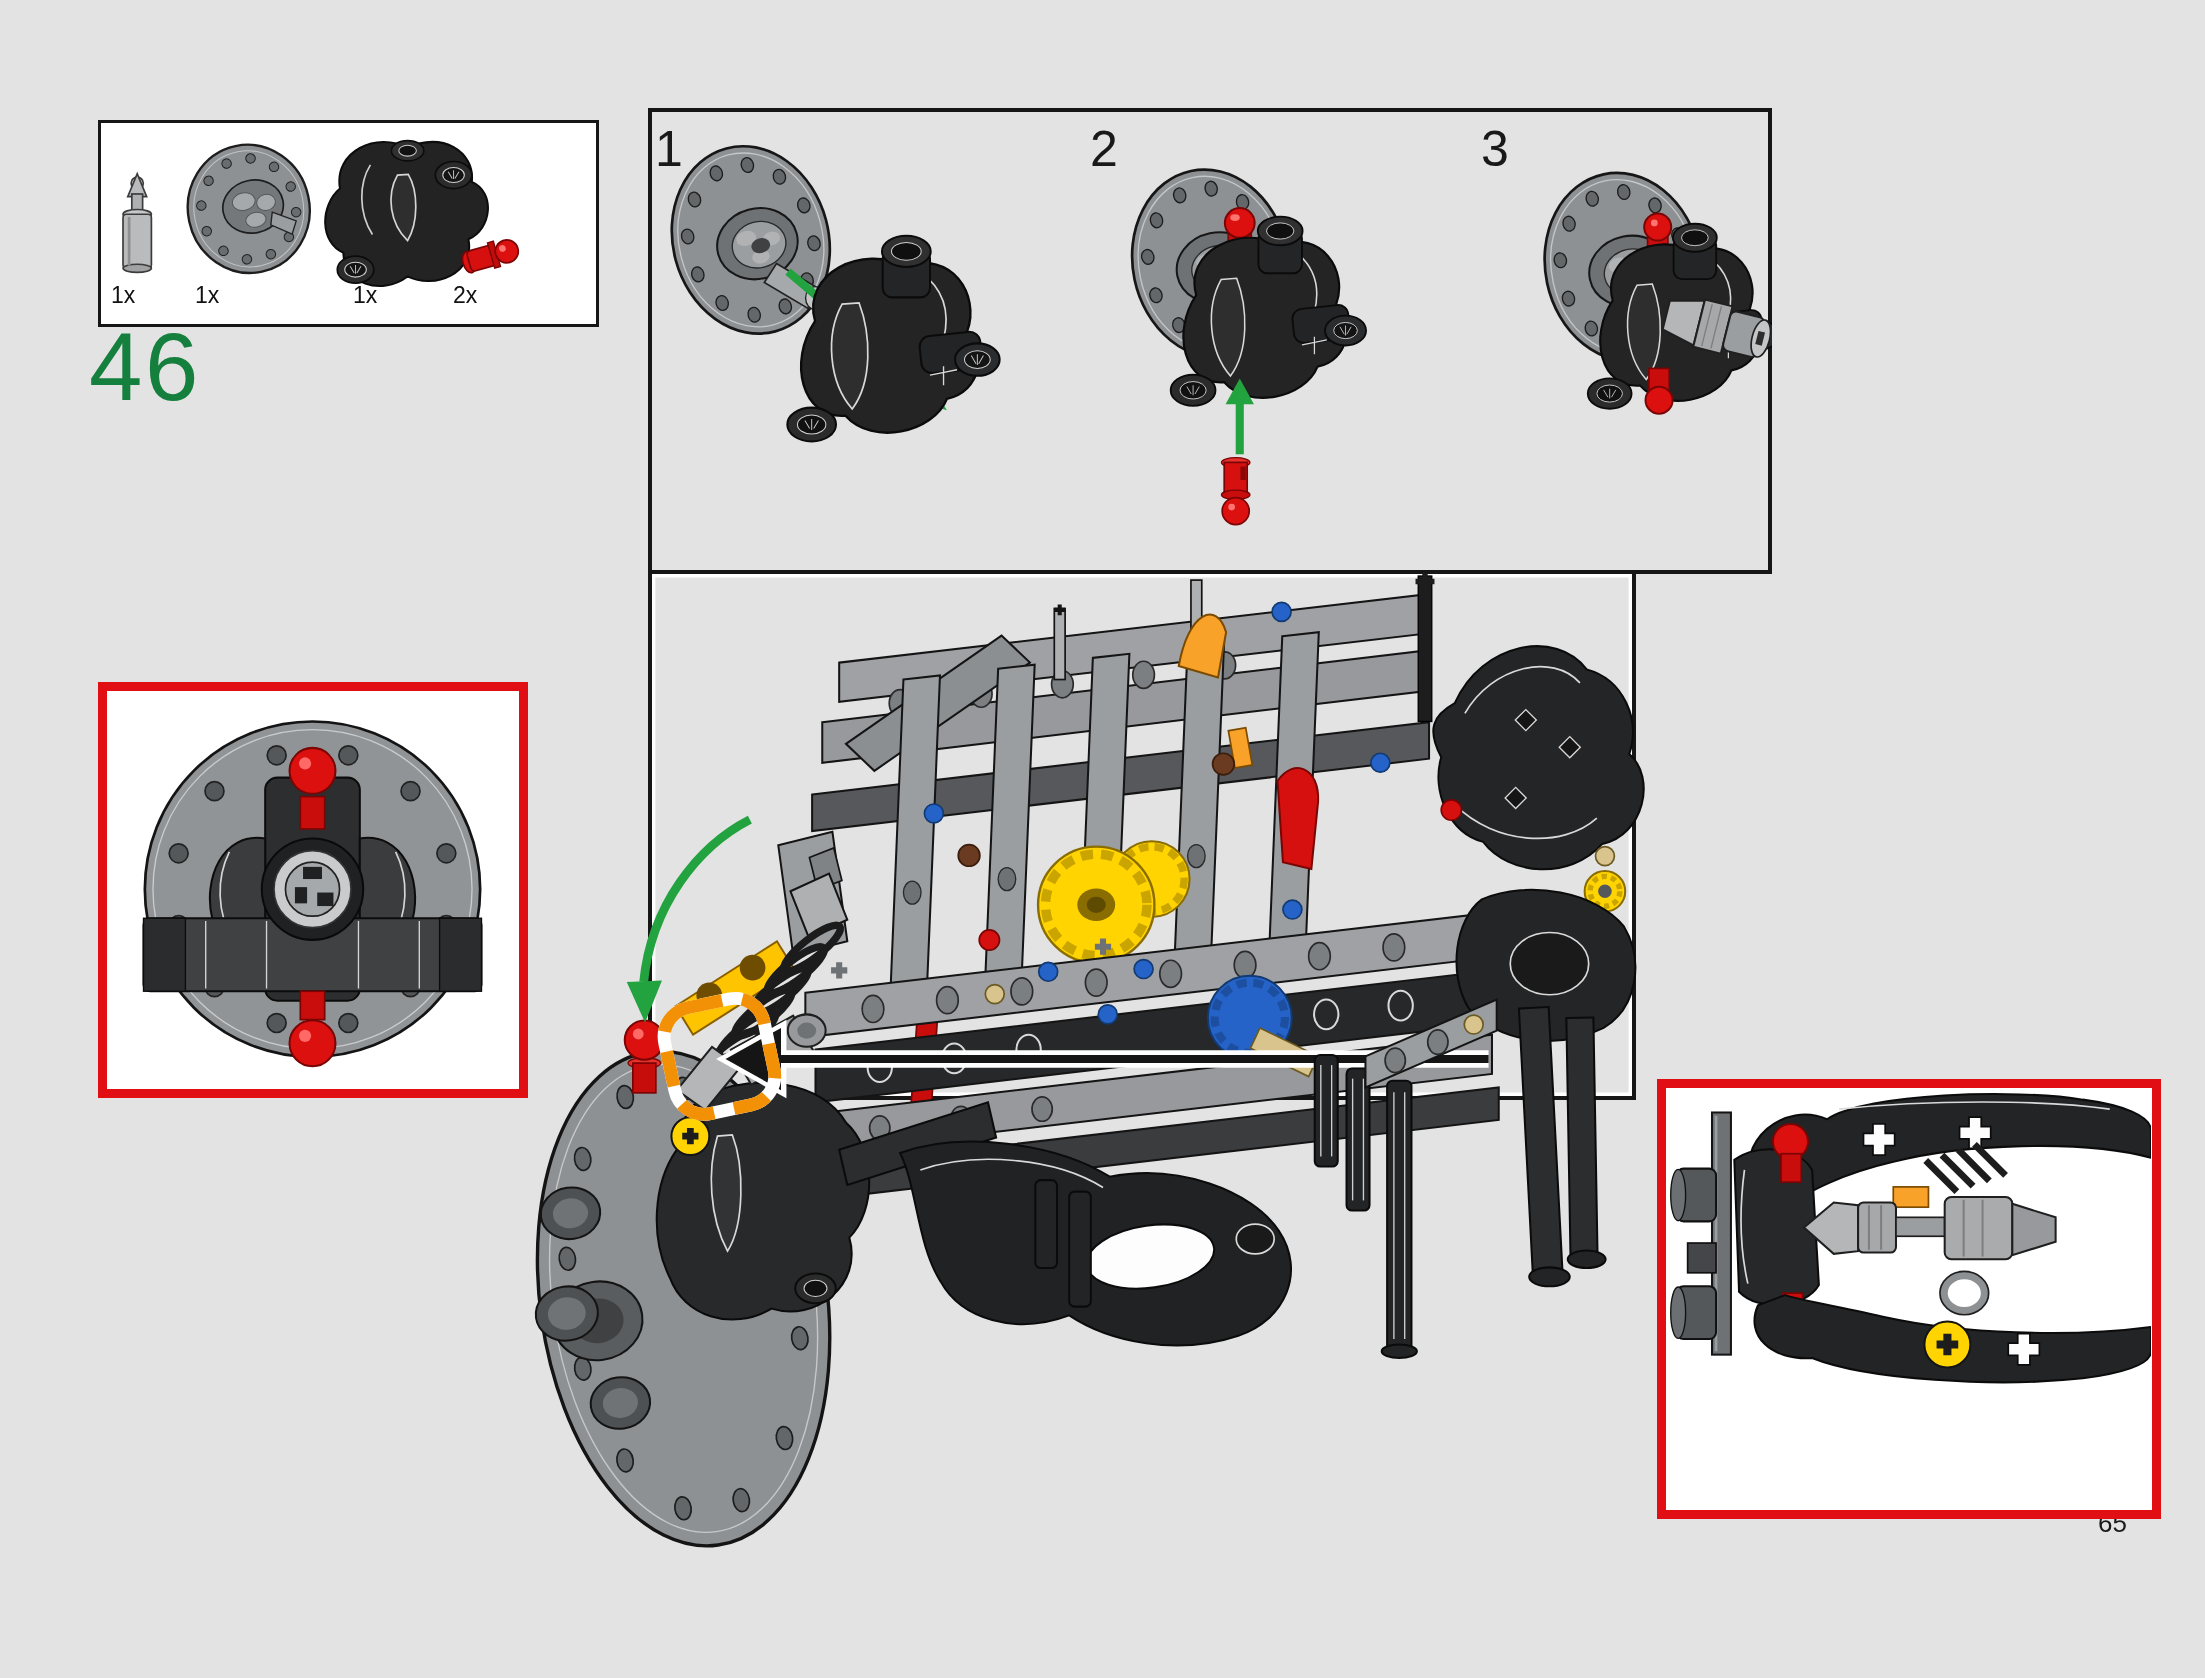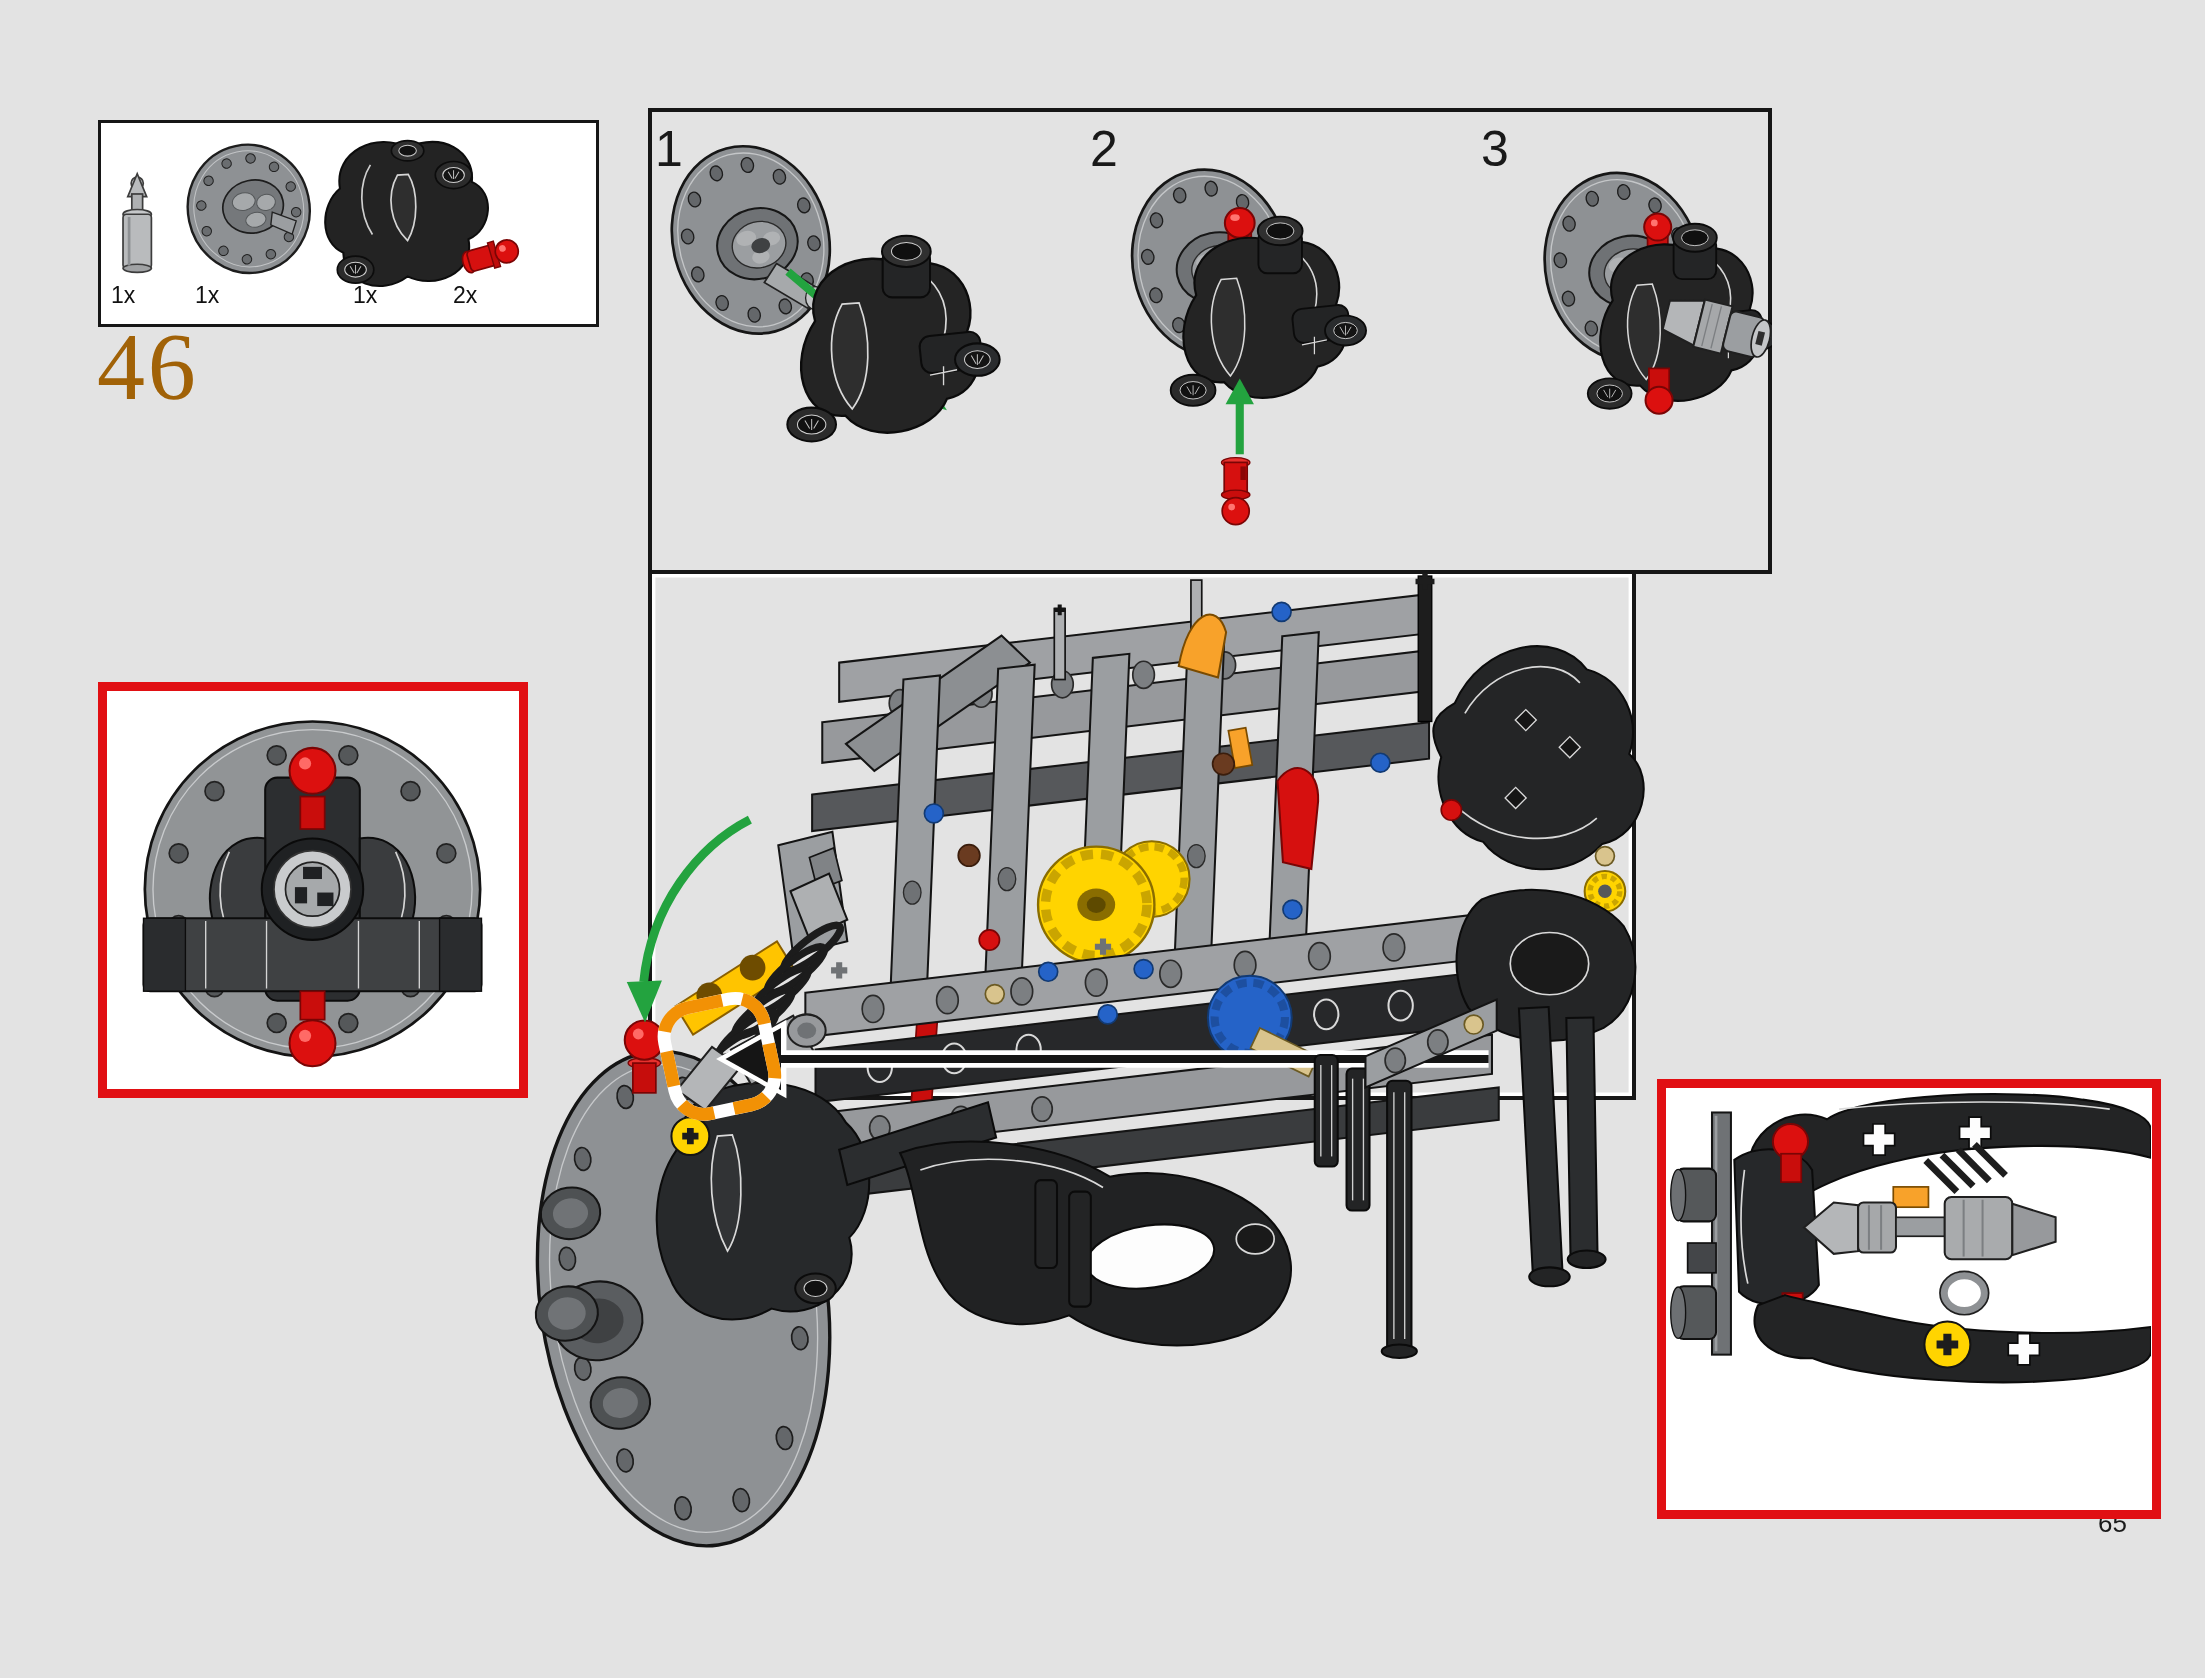--- a/index.html
+++ b/index.html
@@ -2,21 +2,21 @@
 <html style="font-size:10.8px"><head>
 <meta charset="utf-8">
 <style>
   html,body{margin:0;padding:0;}
   body{background:#cfcfcf;font-family:"Liberation Sans",sans-serif;}
   #page{position:relative;width:2205px;height:1678px;background:#e3e3e3;overflow:hidden;}
   .abs{position:absolute;}
   .frame{position:absolute;border:4px solid #161616;box-sizing:border-box;}
   .redframe{position:absolute;border:9.5px solid #e10f13;background:#ffffff;box-sizing:border-box;}
   #parts-box{left:98px;top:120px;width:501px;height:207px;border:3.4px solid #161616;background:#ffffff;box-sizing:border-box;}
-  #step-number{left:97px;top:319px;font-size:96px;font-weight:300;color:#a16207;letter-spacing:2.7px;line-height:1;font-family:Liberation Serif, serif;}
+  #step-number{left:89px;top:319px;font-size:96px;font-weight:300;color:#15803d;letter-spacing:2.7px;line-height:1;}
   #substeps-box{left:648px;top:108px;width:1124px;height:466px;}
   #main-box{left:648px;top:570px;width:988px;height:530px;box-shadow:inset 0 0 0 3.4px #ffffff;}
   .ss-num{position:absolute;top:124px;font-size:50px;font-weight:300;color:#191919;line-height:1;}
   #ss-num-1{left:655px;}
   #ss-num-2{left:1090px;}
   #ss-num-3{left:1481px;}
   .qty{position:absolute;font-size:23px;color:#111;font-weight:400;}
   #page-number{left:2002px;top:1508px;width:125px;text-align:right;font-size:26px;color:#1a1a1a;}
   svg{display:block;}
   .svgabs{position:absolute;}

